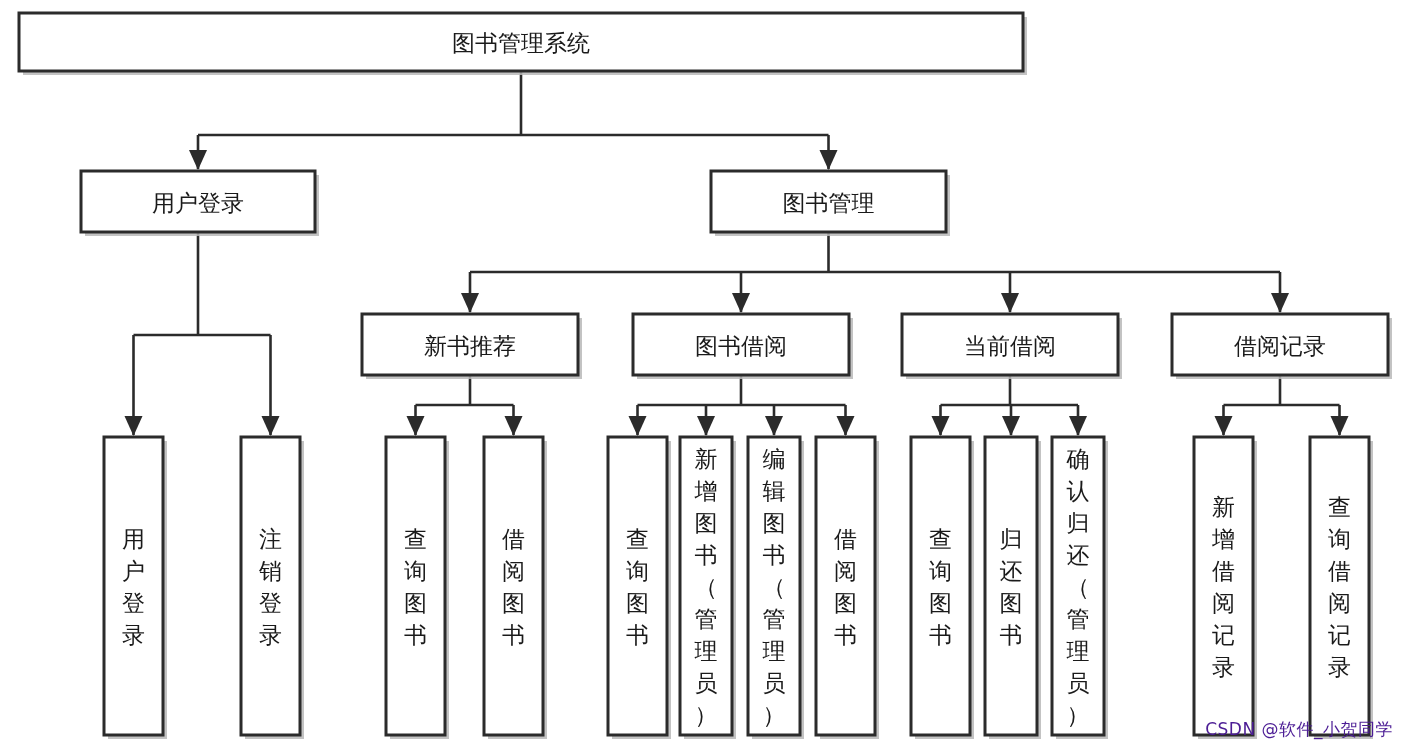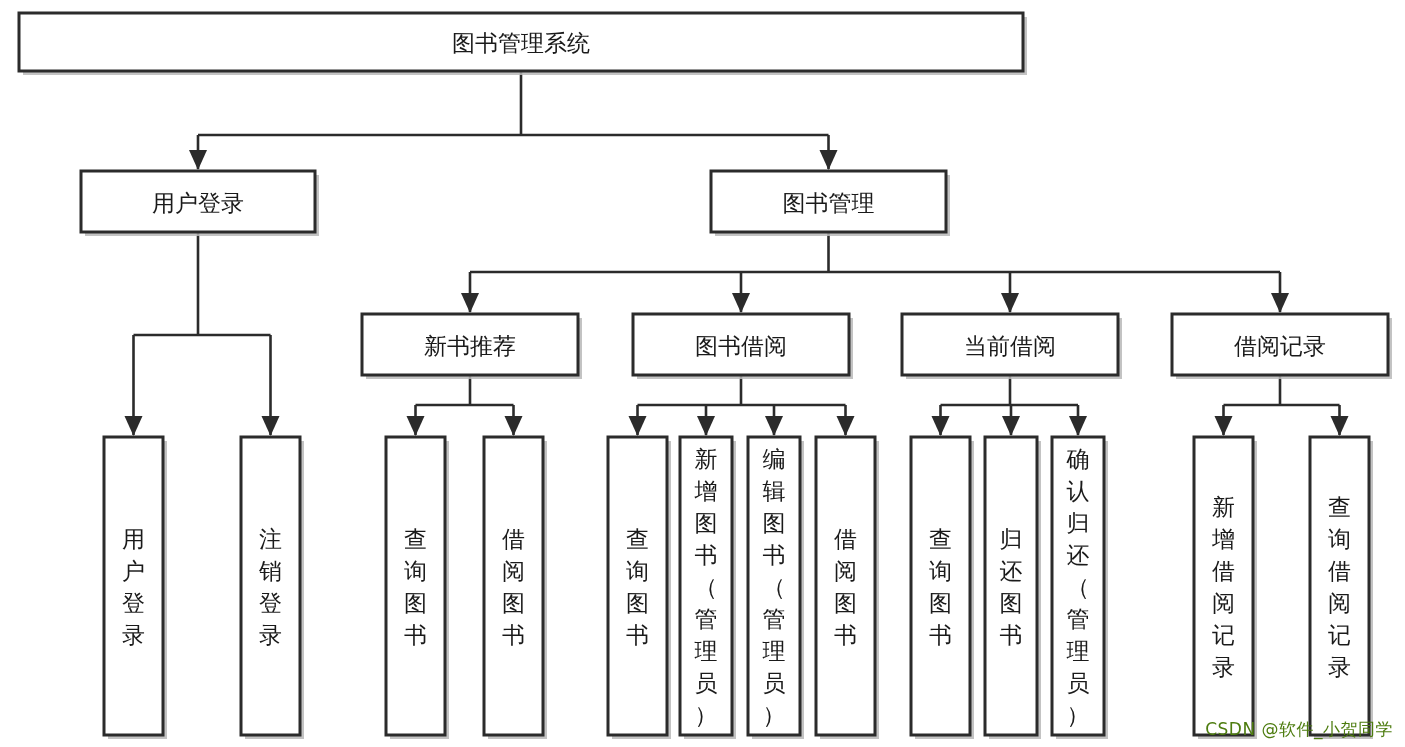--- a/index.html
+++ b/index.html
@@ -57,21 +57,21 @@
     font-size: 23px;
     fill: #1a1a1a;
     text-anchor: middle;
   }
   .watermark {
     position: absolute;
     right: 12px;
     bottom: 6px;
     font-family: "DejaVu Sans", "Liberation Sans", sans-serif;
     font-size: 17px;
-    color: #4d7c0f;
+    color: #4c1d95;
     white-space: nowrap;
     letter-spacing: 0.5px;
   }
 </style>
 </head>
 <body>
 
 <div id="diagram-root">
   <svg class="canvas" viewBox="0 0 1405 747">
     <g id="connectors-layer">

